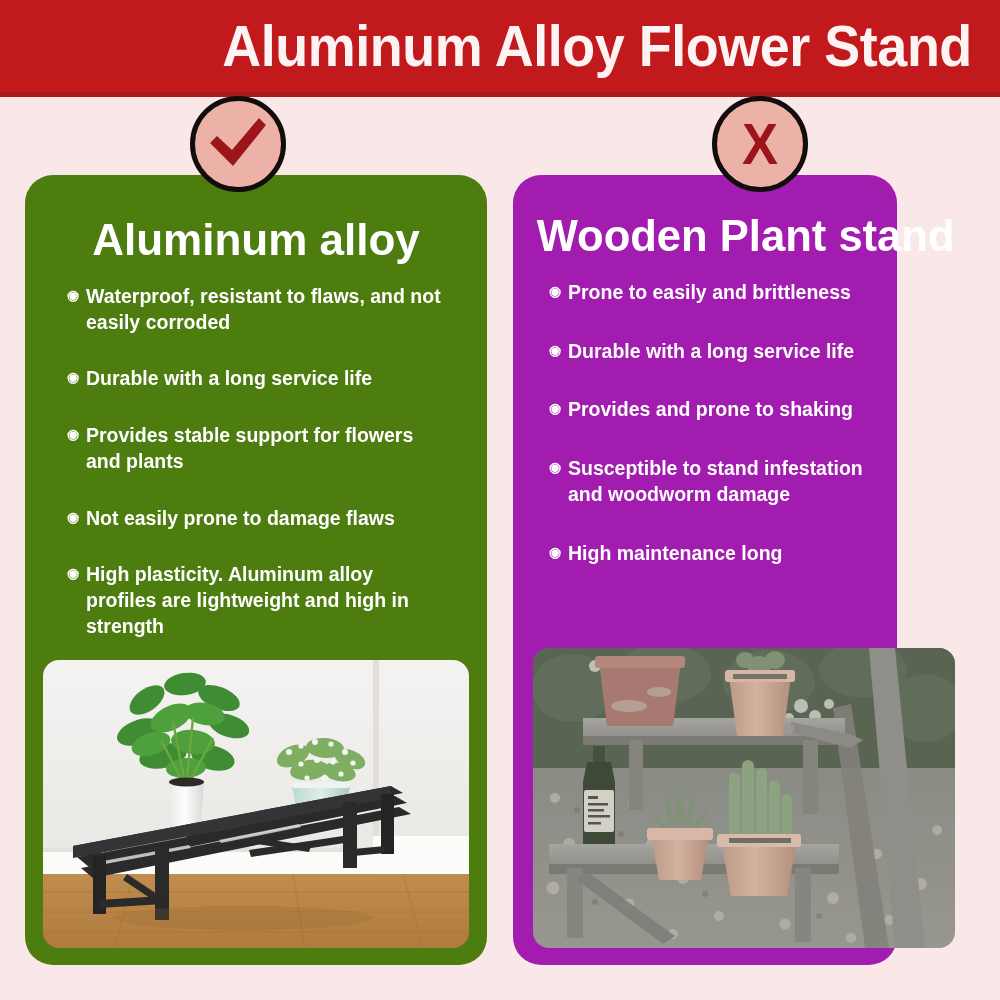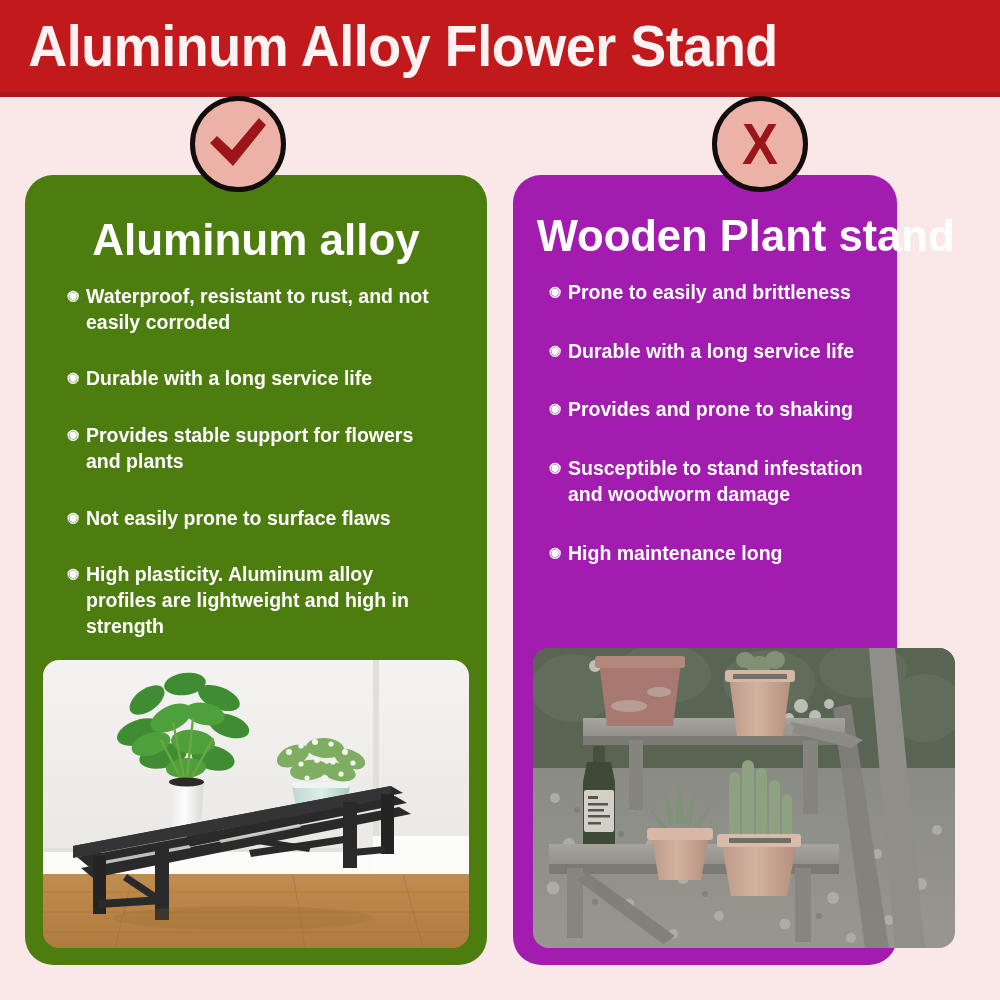--- a/index.html
+++ b/index.html
@@ -7,21 +7,21 @@
   body {
     font-family:"Liberation Sans", sans-serif;
     background:#fae8e8;
     position:relative;
     overflow:hidden;
   }
   
   .header-bar{
     position:absolute; left:0; top:0; width:1000px; height:92px;
     background:#c2191c;
-    display:flex; align-items:center; justify-content:flex-start;
+    display:flex; align-items:center; justify-content:flex-end;
   }
   .header-bar::after{
     content:""; position:absolute; left:0; bottom:-5px; width:1000px; height:5px;
     background:#a9191c;
   }
   .header-title{
     color:#fdf3f2; font-size:58px; font-weight:bold;
     letter-spacing:-0.5px; transform:scaleX(0.93); transform-origin:center;
     white-space:nowrap; line-height:1;
   }
@@ -87,33 +87,33 @@
   <div class="header-title">Aluminum Alloy Flower Stand</div>
 </div>
 
 <div class="cards">
 
   <div class="card pros">
     <div class="card-title">Aluminum alloy</div>
     <ul class="bullets">
       <li class="bullet">
         <span class="bullet-marker">◉</span>
-        <span class="bullet-text">Waterproof, resistant to rust, and not easily corroded</span>
+        <span class="bullet-text">Waterproof, resistant to flaws, and not easily corroded</span>
       </li>
       <li class="bullet">
         <span class="bullet-marker">◉</span>
         <span class="bullet-text">Durable with a long service life</span>
       </li>
       <li class="bullet">
         <span class="bullet-marker">◉</span>
         <span class="bullet-text">Provides stable support for flowers and plants</span>
       </li>
       <li class="bullet">
         <span class="bullet-marker">◉</span>
-        <span class="bullet-text">Not easily prone to surface flaws</span>
+        <span class="bullet-text">Not easily prone to damage flaws</span>
       </li>
       <li class="bullet">
         <span class="bullet-marker">◉</span>
         <span class="bullet-text">High plasticity. Aluminum alloy profiles are lightweight and high in strength</span>
       </li>
     </ul>
   </div>
 
   <div class="card cons">
     <div class="card-title">Wooden Plant stand</div>

